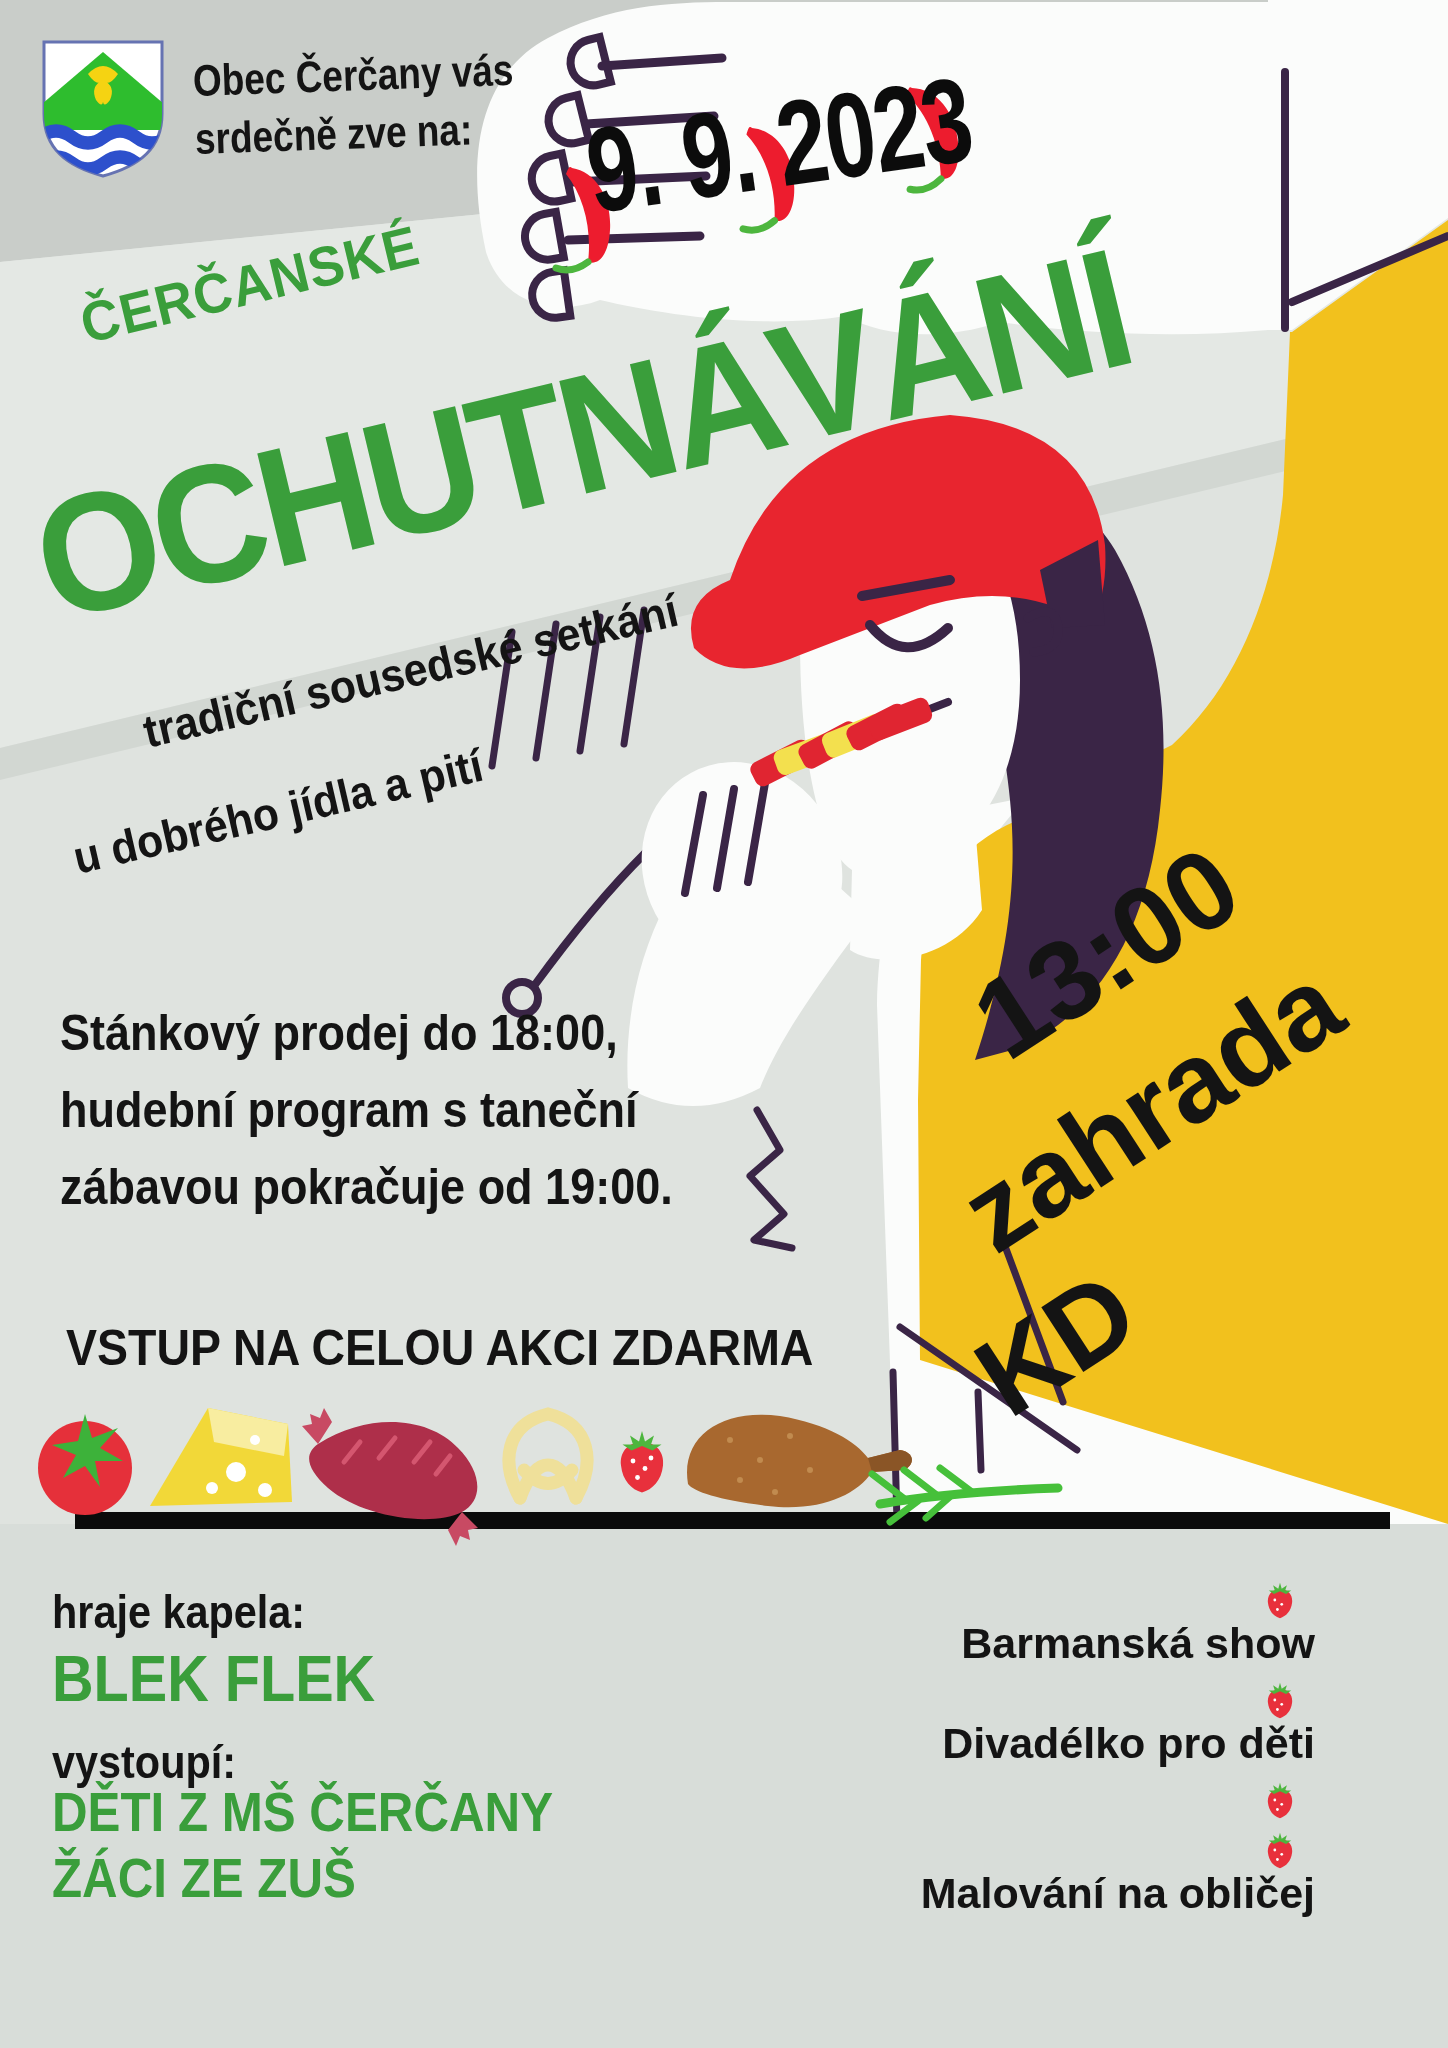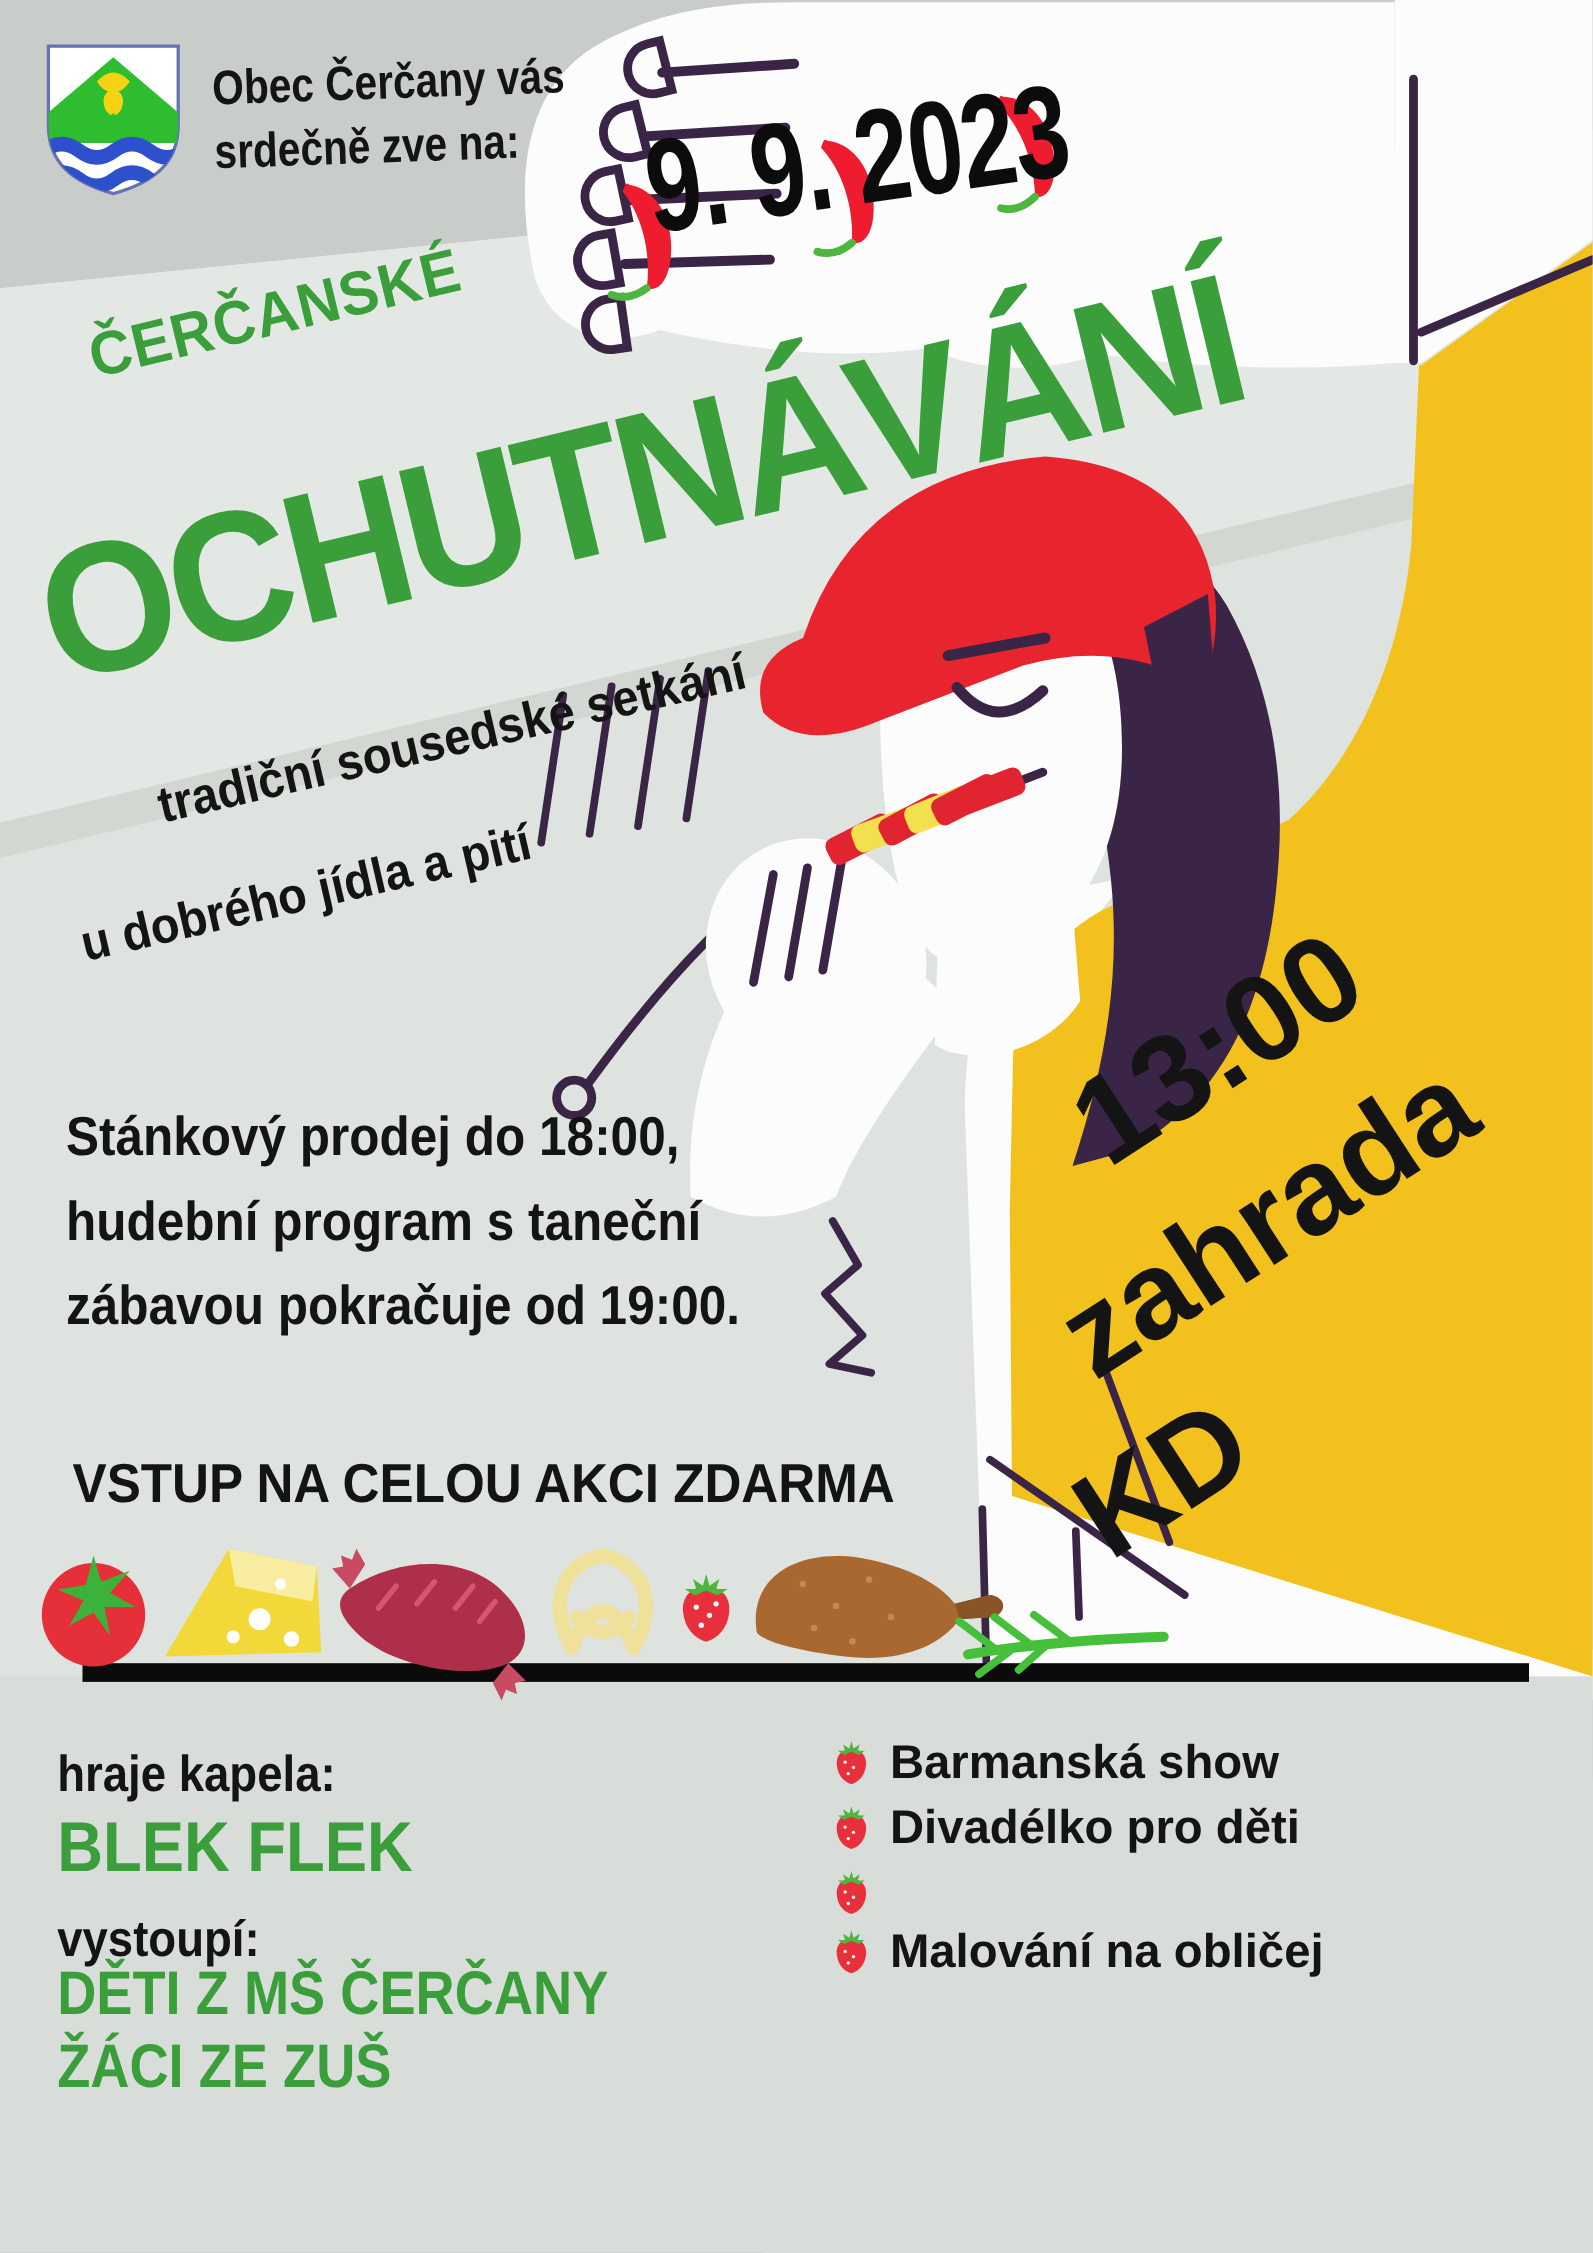--- a/index.html
+++ b/index.html
@@ -24,21 +24,21 @@
   #time-line{left:950px;top:975px;font-size:112px;transform:rotate(-33deg);transform-origin:0 0;}
   #venue-line1{left:938px;top:1168px;font-size:112px;transform:rotate(-33deg);transform-origin:0 0;}
   #venue-line2{left:952px;top:1332px;font-size:112px;transform:rotate(-33deg);transform-origin:0 0;}
   #lineup{left:52px;top:1585px;}
   #band-label,#performers-label{font-size:46px;transform:scaleX(.9);transform-origin:0 0;}
   #band-label{left:0;top:0;}
   #band-name{left:0;top:56px;font-size:64px;transform:scaleX(.9);transform-origin:0 0;}
   #performers-label{left:0;top:150px;}
   #performers{left:0;top:194px;font-size:56px;line-height:1.17;transform:scaleX(.88);transform-origin:0 0;}
   #program{position:absolute;left:755px;top:1578px;width:560px;}
-  .prog-item{display:flex;align-items:flex-start;margin-bottom:9px;}
+  .prog-item{display:flex;align-items:flex-end;margin-bottom:9px;flex-direction:column;}
   .prog-item svg{width:38px;height:42px;flex:0 0 38px;margin-top:3px;margin-right:16px;}
   .prog-item span{font-weight:bold;font-size:43px;line-height:1.16;color:#141414;max-width:470px;white-space:normal;display:inline-block;}
 </style>
 </head>
 <body>
 
 <div class="poster">
 
 <svg class="art" width="1448" height="2048" viewBox="0 0 1448 2048">
 

